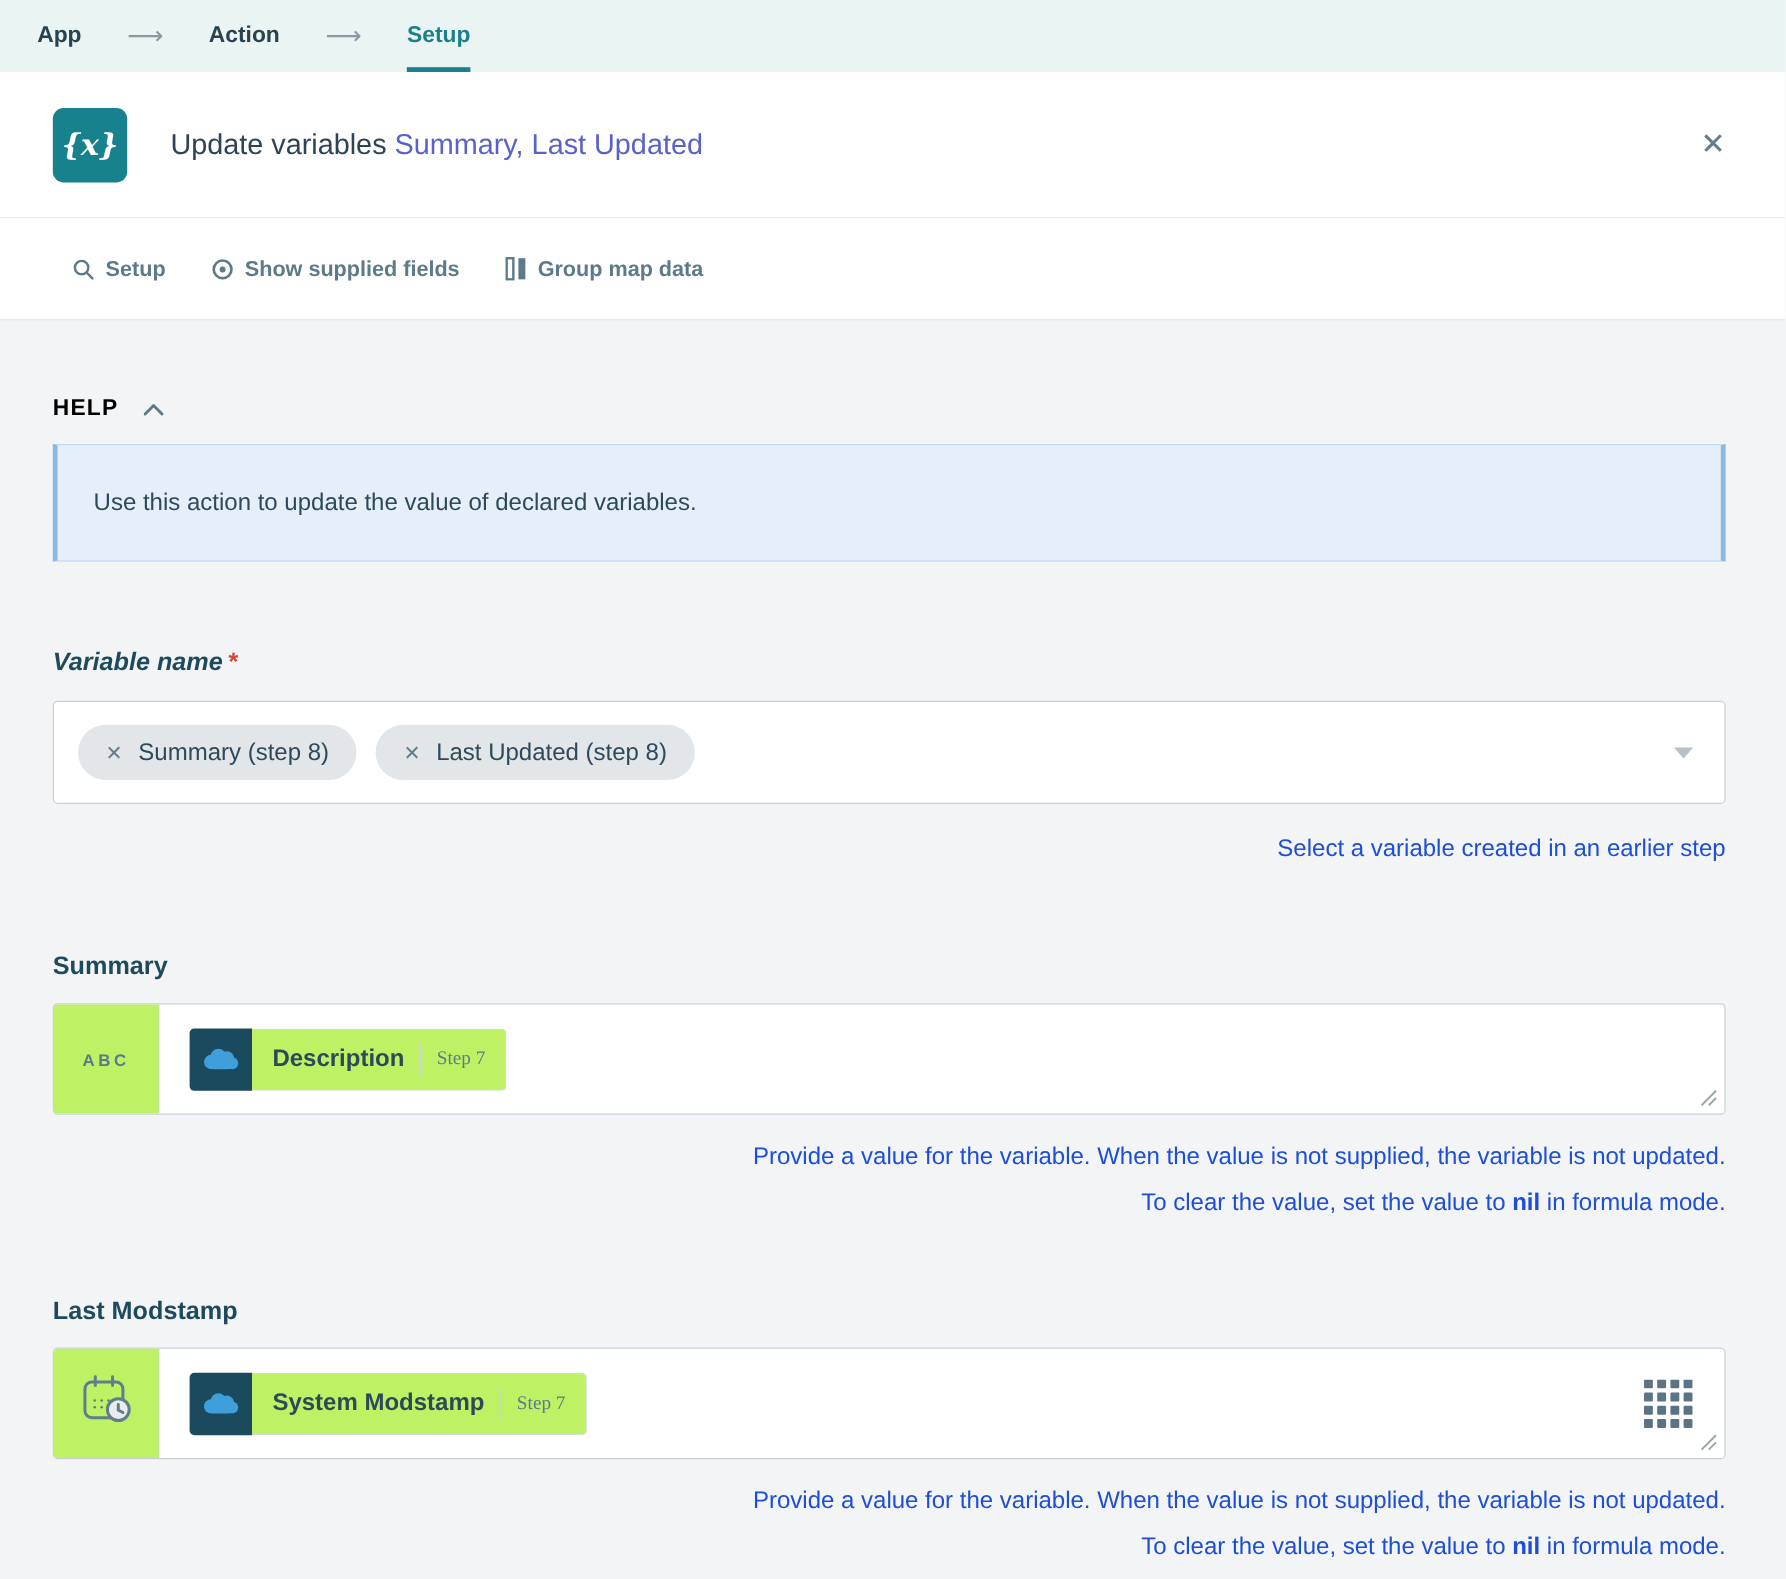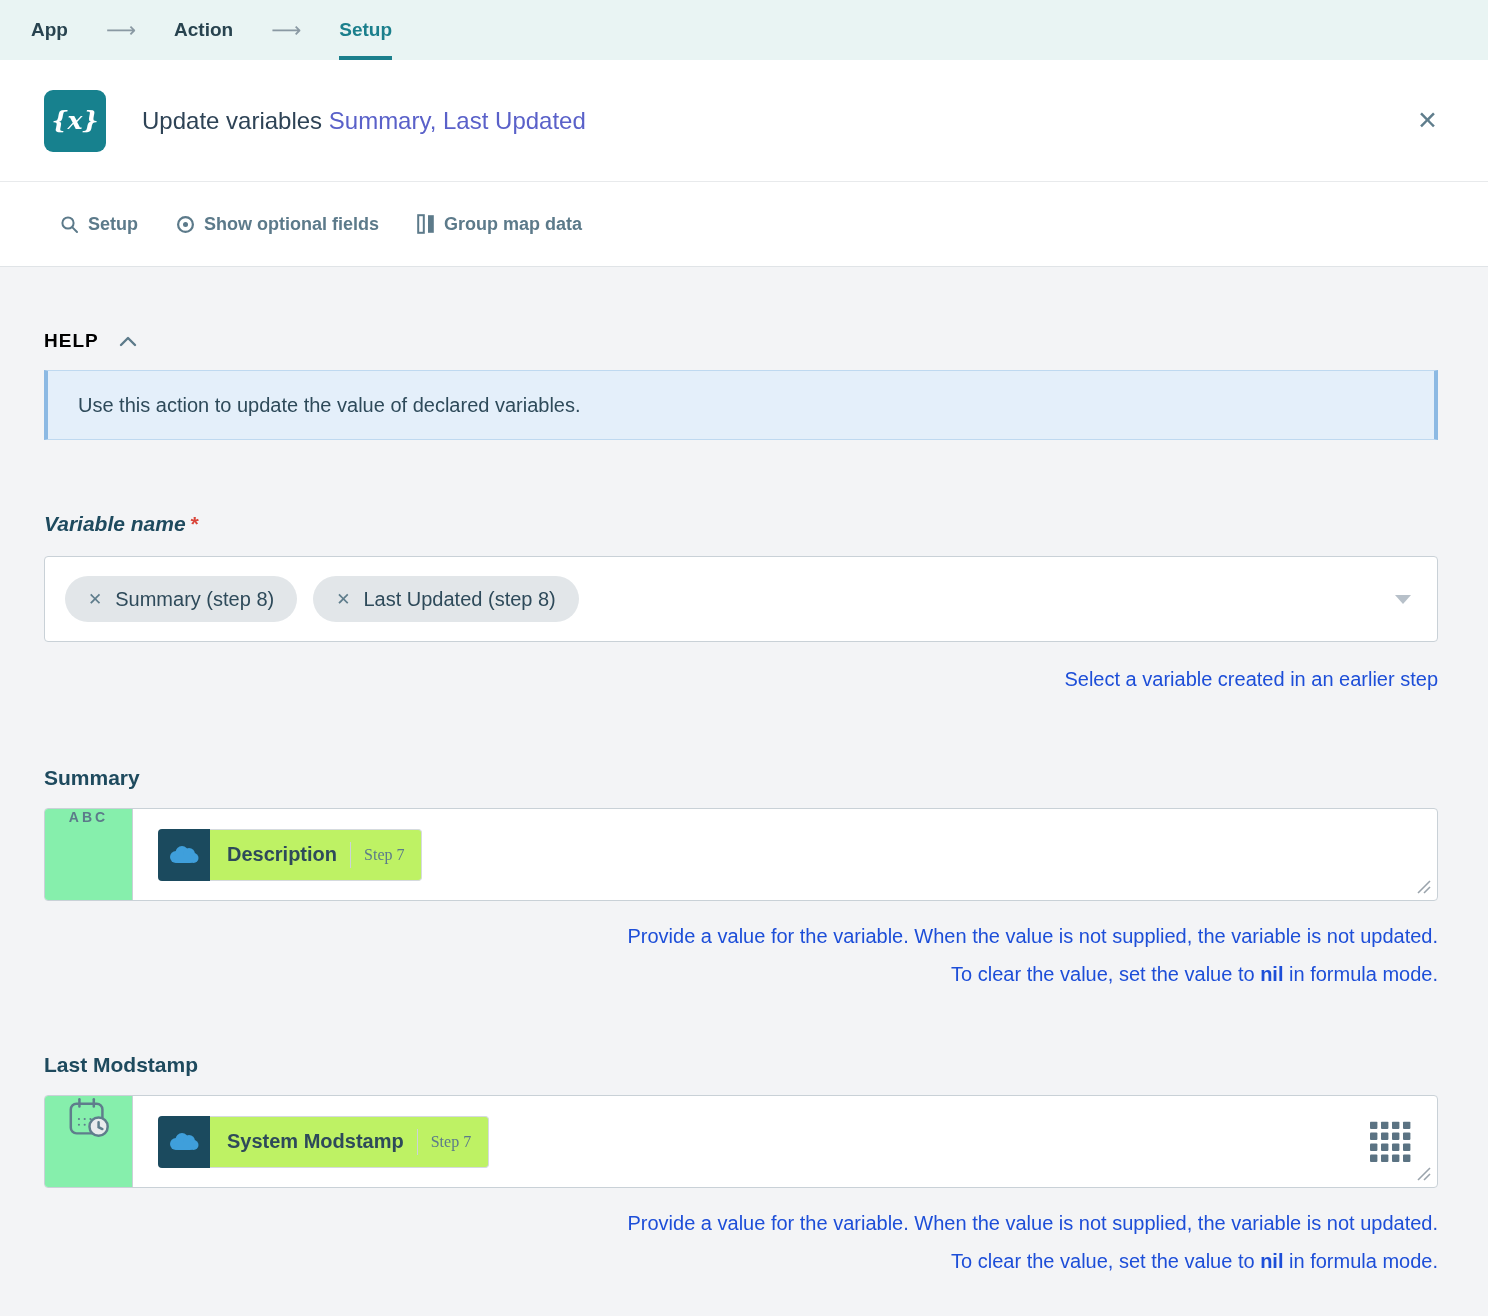--- a/index.html
+++ b/index.html
@@ -62,21 +62,21 @@
   
   .content { padding:0 50px 0 44px; }
 
   .help-row { margin-top:63px; display:flex; align-items:center; gap:20px; }
   .help-label {
     font-size:19px; font-weight:700; letter-spacing:1px; color:#000000;
   }
   .help-chevron { cursor:pointer; display:flex; }
 
   .info-box {
-    margin-top:18px; height:70px;
+    margin-top:18px; height:98px;
     background:#e4effa;
     border-top:1px solid #bfd9f0; border-bottom:1px solid #bfd9f0;
     border-left:4px solid #8cb9e3; border-right:4px solid #8cb9e3;
     display:flex; align-items:center; padding-left:30px;
     font-size:20px; color:#2e4a5a;
   }
 
   .field-label { font-size:21px; font-weight:700; color:#1e4a5e; }
   .field-label .req { color:#d9453a; margin-left:4px; }
   .lbl-varname { margin-top:72px;font-style:italic; }
@@ -107,23 +107,23 @@
   .helper-block { margin-top:16px; }
   .helper .nil { font-weight:700; }
 
   .value-field {
     margin-top:18px; height:93px;
     background:#ffffff; border:1px solid #c9d1d7; border-radius:4px;
     display:flex; align-items:center; position:relative;
   }
   .prefix {
     width:88px; align-self:stretch; flex:0 0 auto;
-    background:#86efac; border-right:1px solid #c9d1d7;
+    background:#bef264; border-right:1px solid #c9d1d7;
     border-radius:3px 0 0 3px;
-    display:flex; justify-content:center;
+    display:flex; align-items:center; justify-content:center;
   }
   .prefix-abc {
     font-size:14px; font-weight:700; letter-spacing:3px; color:#5c7a8a;
   }
 
   .token { display:flex; align-items:stretch; height:52px; margin-left:25px; cursor:grab; }
   .token-app {
     width:52px; background:#1b4a5e; border-radius:4px 0 0 4px;
     display:flex; align-items:center; justify-content:center;
   }
@@ -169,21 +169,21 @@
     </span>
     <span>Setup</span>
   </div>
   <div class="tool-btn">
     <span>
       <svg width="19" height="19" viewBox="0 0 19 19">
         <circle cx="9.5" cy="9.5" r="7.4" fill="none" stroke="#5c7a8a" stroke-width="2.2"></circle>
         <circle cx="9.5" cy="9.5" r="2.5" fill="#5c7a8a"></circle>
       </svg>
     </span>
-    <span>Show optional fields</span>
+    <span>Show supplied fields</span>
   </div>
   <div class="tool-btn">
     <span>
       <svg width="18" height="20" viewBox="0 0 18 20">
         <rect x="1.2" y="1.2" width="5.6" height="17.6" fill="none" stroke="#5c7a8a" stroke-width="2"></rect>
         <rect x="11" y="1.2" width="5.8" height="17.6" fill="#5c7a8a"></rect>
       </svg>
     </span>
     <span>Group map data</span>
   </div>

